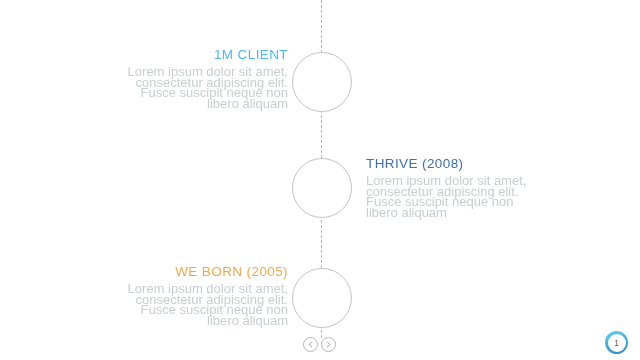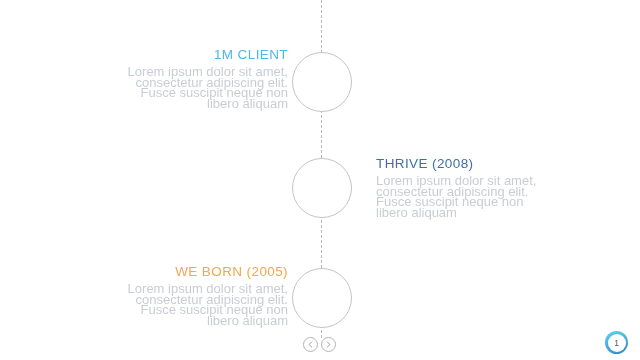--- a/index.html
+++ b/index.html
@@ -47,21 +47,21 @@
 
   
   .block {
     position: absolute;
     width: 178px;
   }
   .block.left  { text-align: right; }
   .block.right { text-align: left;  }
 
   .block-1 { left: 110px; top: 47px;  }
-  .block-2 { left: 376px; top: 156px; }
+  .block-2 { left: 366px; top: 156px; }
   .block-3 { left: 110px; top: 264px; }
 
   .block-title {
     font-size: 13.5px;
     font-weight: normal;
     letter-spacing: 0.4px;
     line-height: 16px;
     margin: 0 0 4px 0;
     white-space: nowrap;
   }

